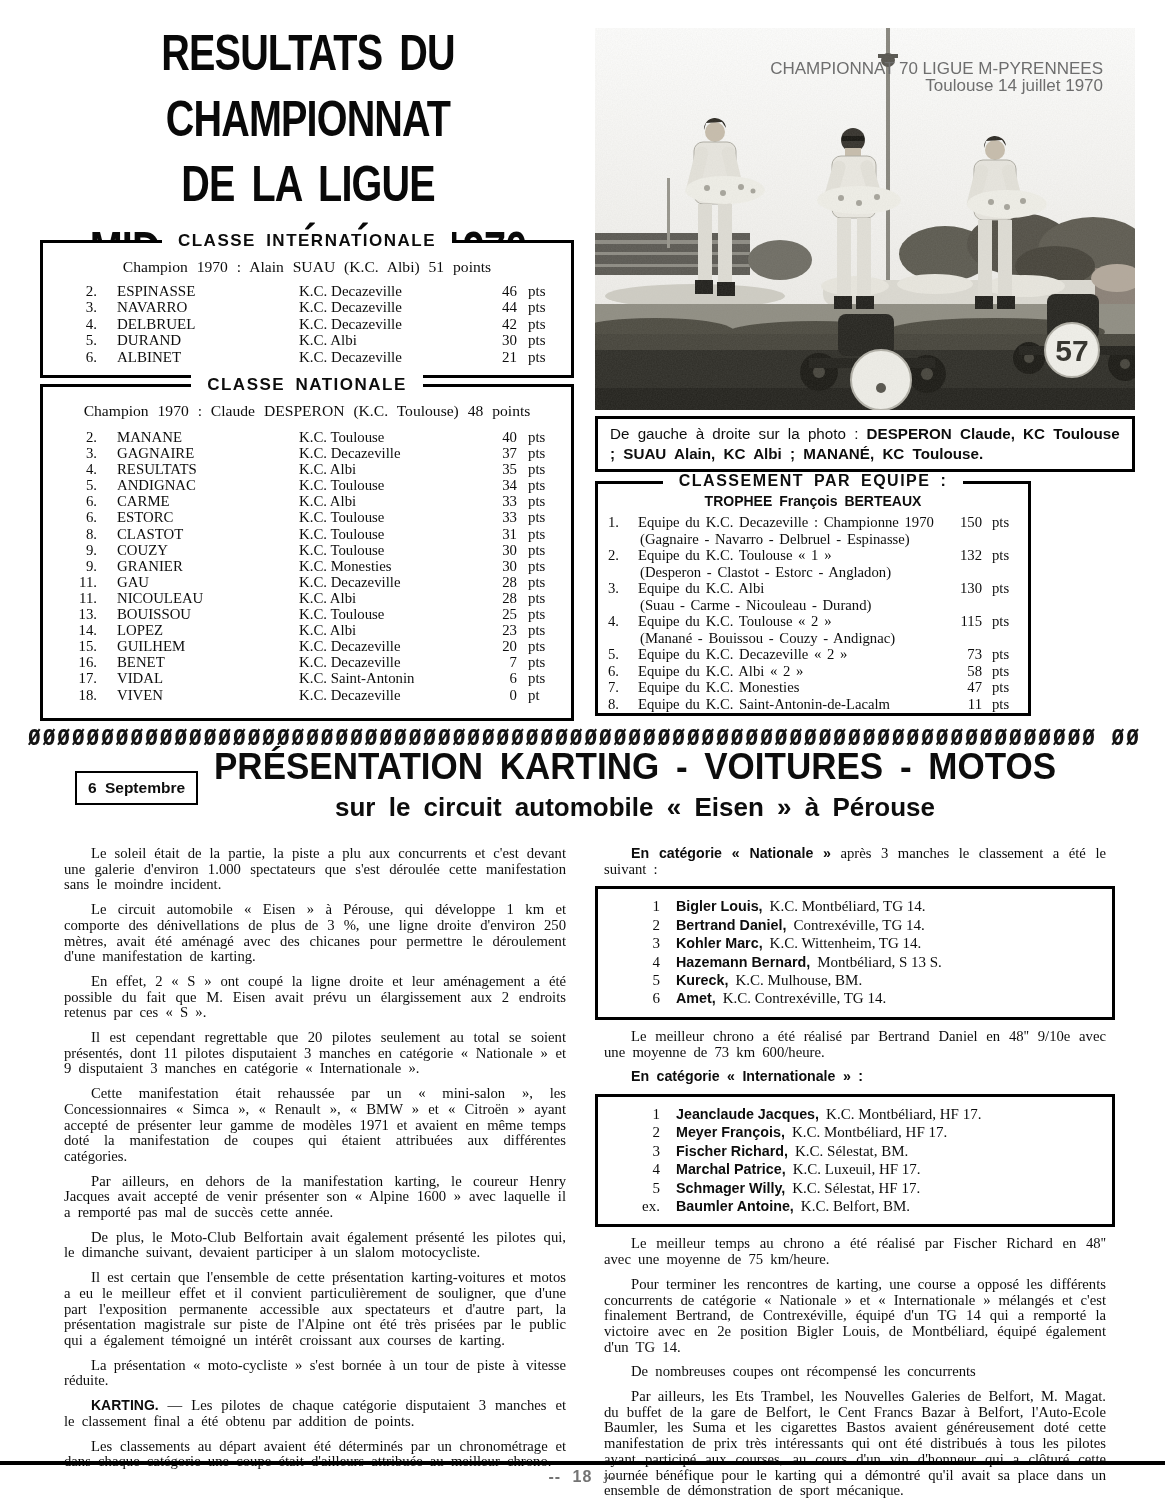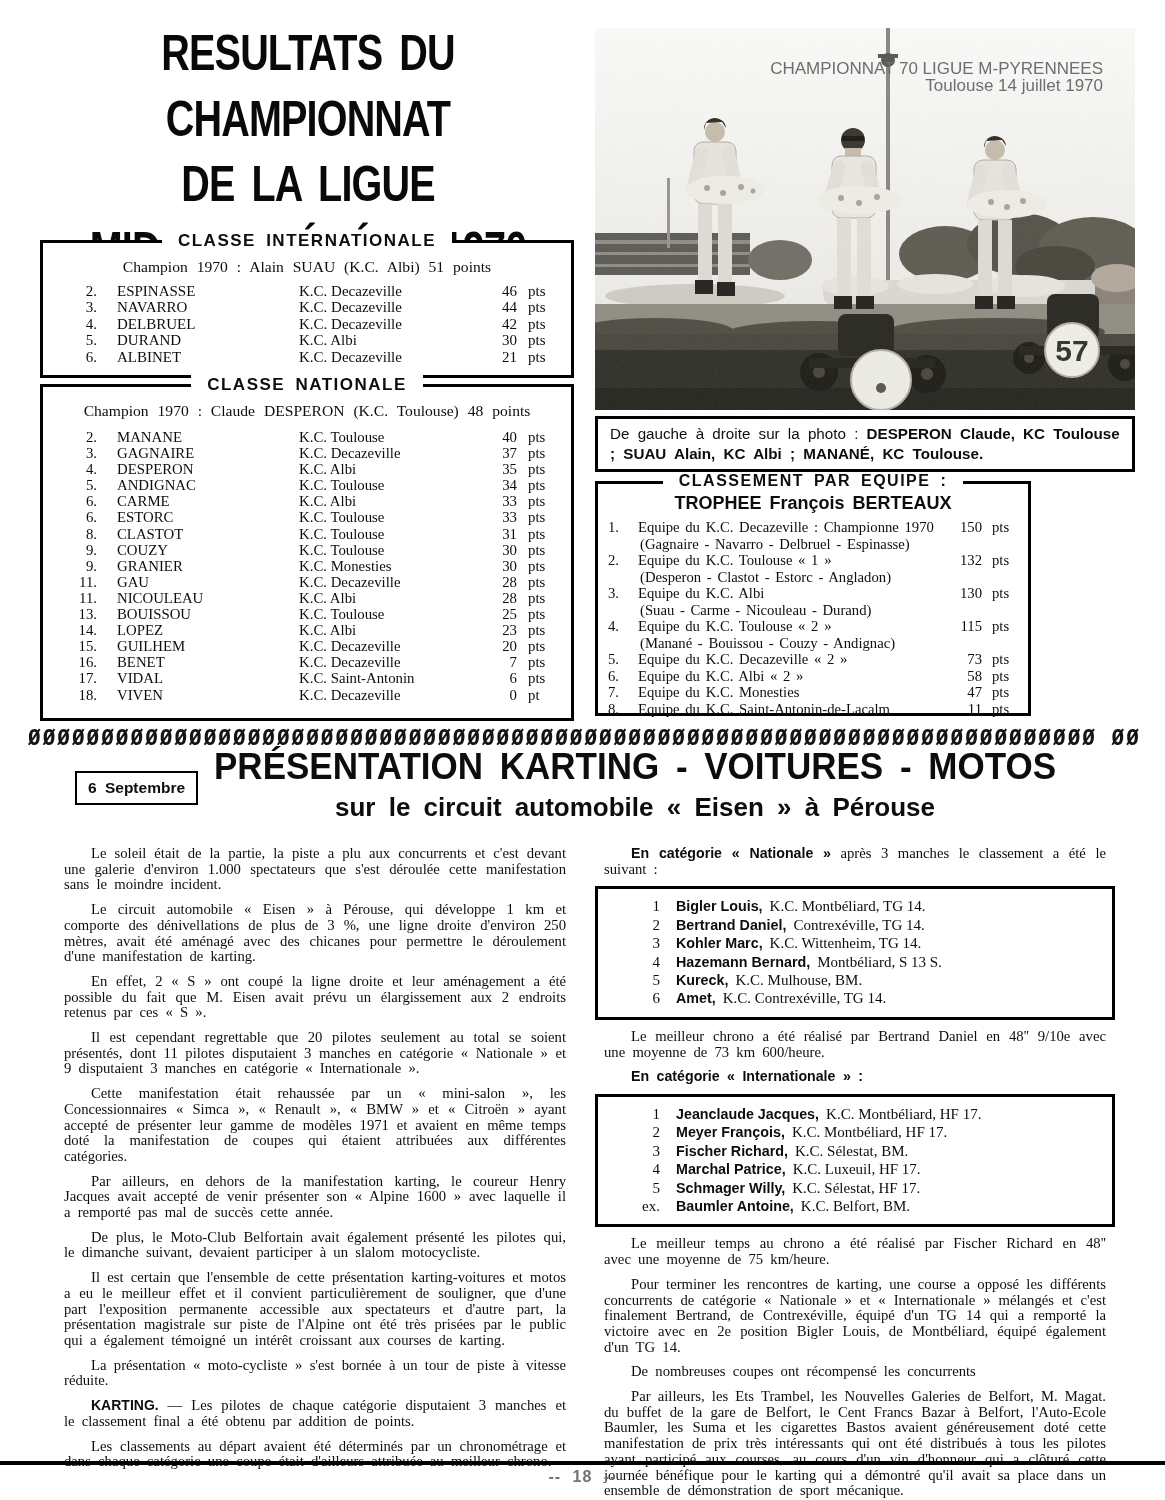--- a/index.html
+++ b/index.html
@@ -35,21 +35,21 @@
   .cpts{text-align:right;}
   .cunit{padding-left:11px;}
 
   
   .caption-box{left:595px;top:416px;width:540px;padding:5px 12px 6px 12px;box-sizing:border-box;
     font-family:"Liberation Sans",sans-serif;font-size:15.2px;line-height:19.5px;word-spacing:4px;}
   .caption-box b{font-weight:bold;}
 
   
   .box-team{left:595px;top:481px;width:436px;height:235px;box-sizing:border-box;}
-  .team-sub{text-align:center;font-family:"Liberation Sans",sans-serif;font-weight:bold;font-size:18px;
+  .team-sub{text-align:center;font-family:"Liberation Sans",sans-serif;font-weight:bold;font-size:14px;
     margin-top:3px;word-spacing:3px;}
   .trows{margin:5px 10px 0 10px;}
   .trow{display:grid;grid-template-columns:30px 1fr 46px 36px;font-size:14.7px;line-height:16.5px;word-spacing:2px;}
   .tpts{text-align:right;}
   .tunit{padding-left:10px;}
   .tline2{display:block;padding-left:2px;}
 
   
   .divider{left:28px;top:726px;width:1112px;height:22px;overflow:hidden;white-space:nowrap;
     font-family:"DejaVu Sans Mono",monospace;font-weight:bold;font-size:21px;letter-spacing:2px;color:#141414;}
@@ -286,21 +286,21 @@
         <div class="crow">
           <span class="cpos">3.</span>
           <span class="cname">GAGNAIRE</span>
           <span class="cclub">K.C. Decazeville</span>
           <span class="cpts">37</span>
           <span class="cunit">pts</span>
         </div>
 
         <div class="crow">
           <span class="cpos">4.</span>
-          <span class="cname">DESPERON</span>
+          <span class="cname">RESULTATS</span>
           <span class="cclub">K.C. Albi</span>
           <span class="cpts">35</span>
           <span class="cunit">pts</span>
         </div>
 
         <div class="crow">
           <span class="cpos">5.</span>
           <span class="cname">ANDIGNAC</span>
           <span class="cclub">K.C. Toulouse</span>
           <span class="cpts">34</span>

